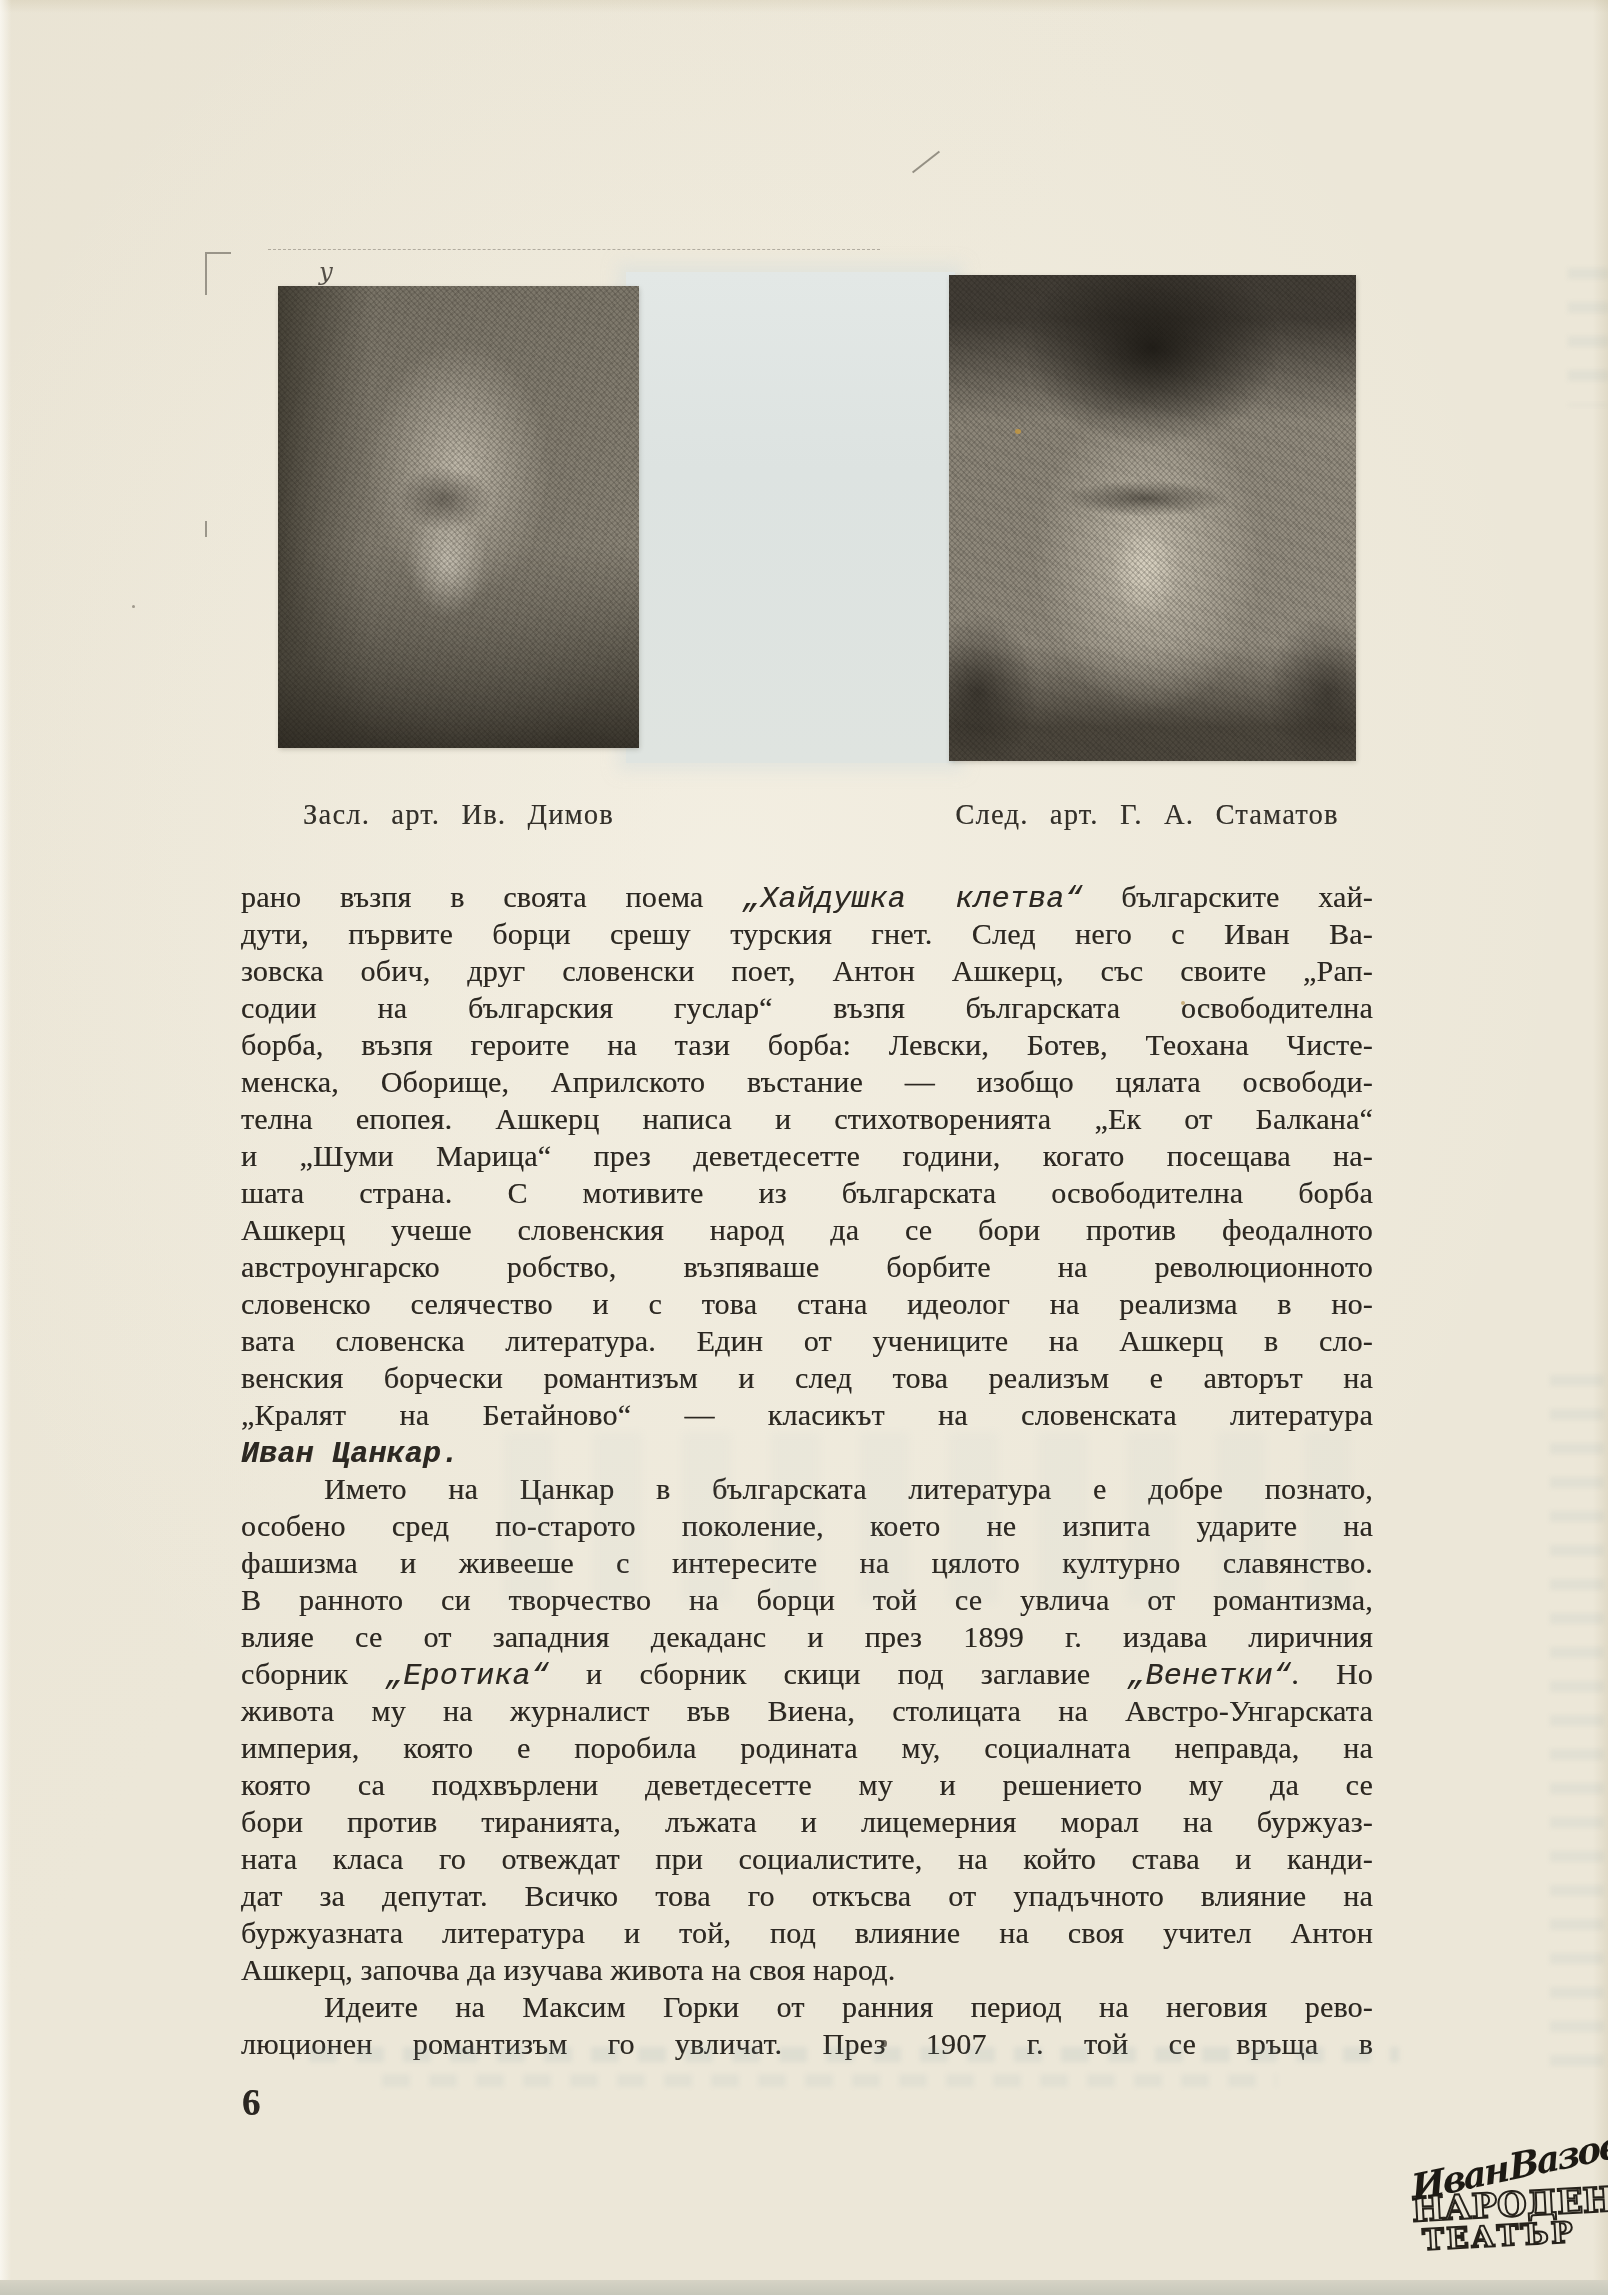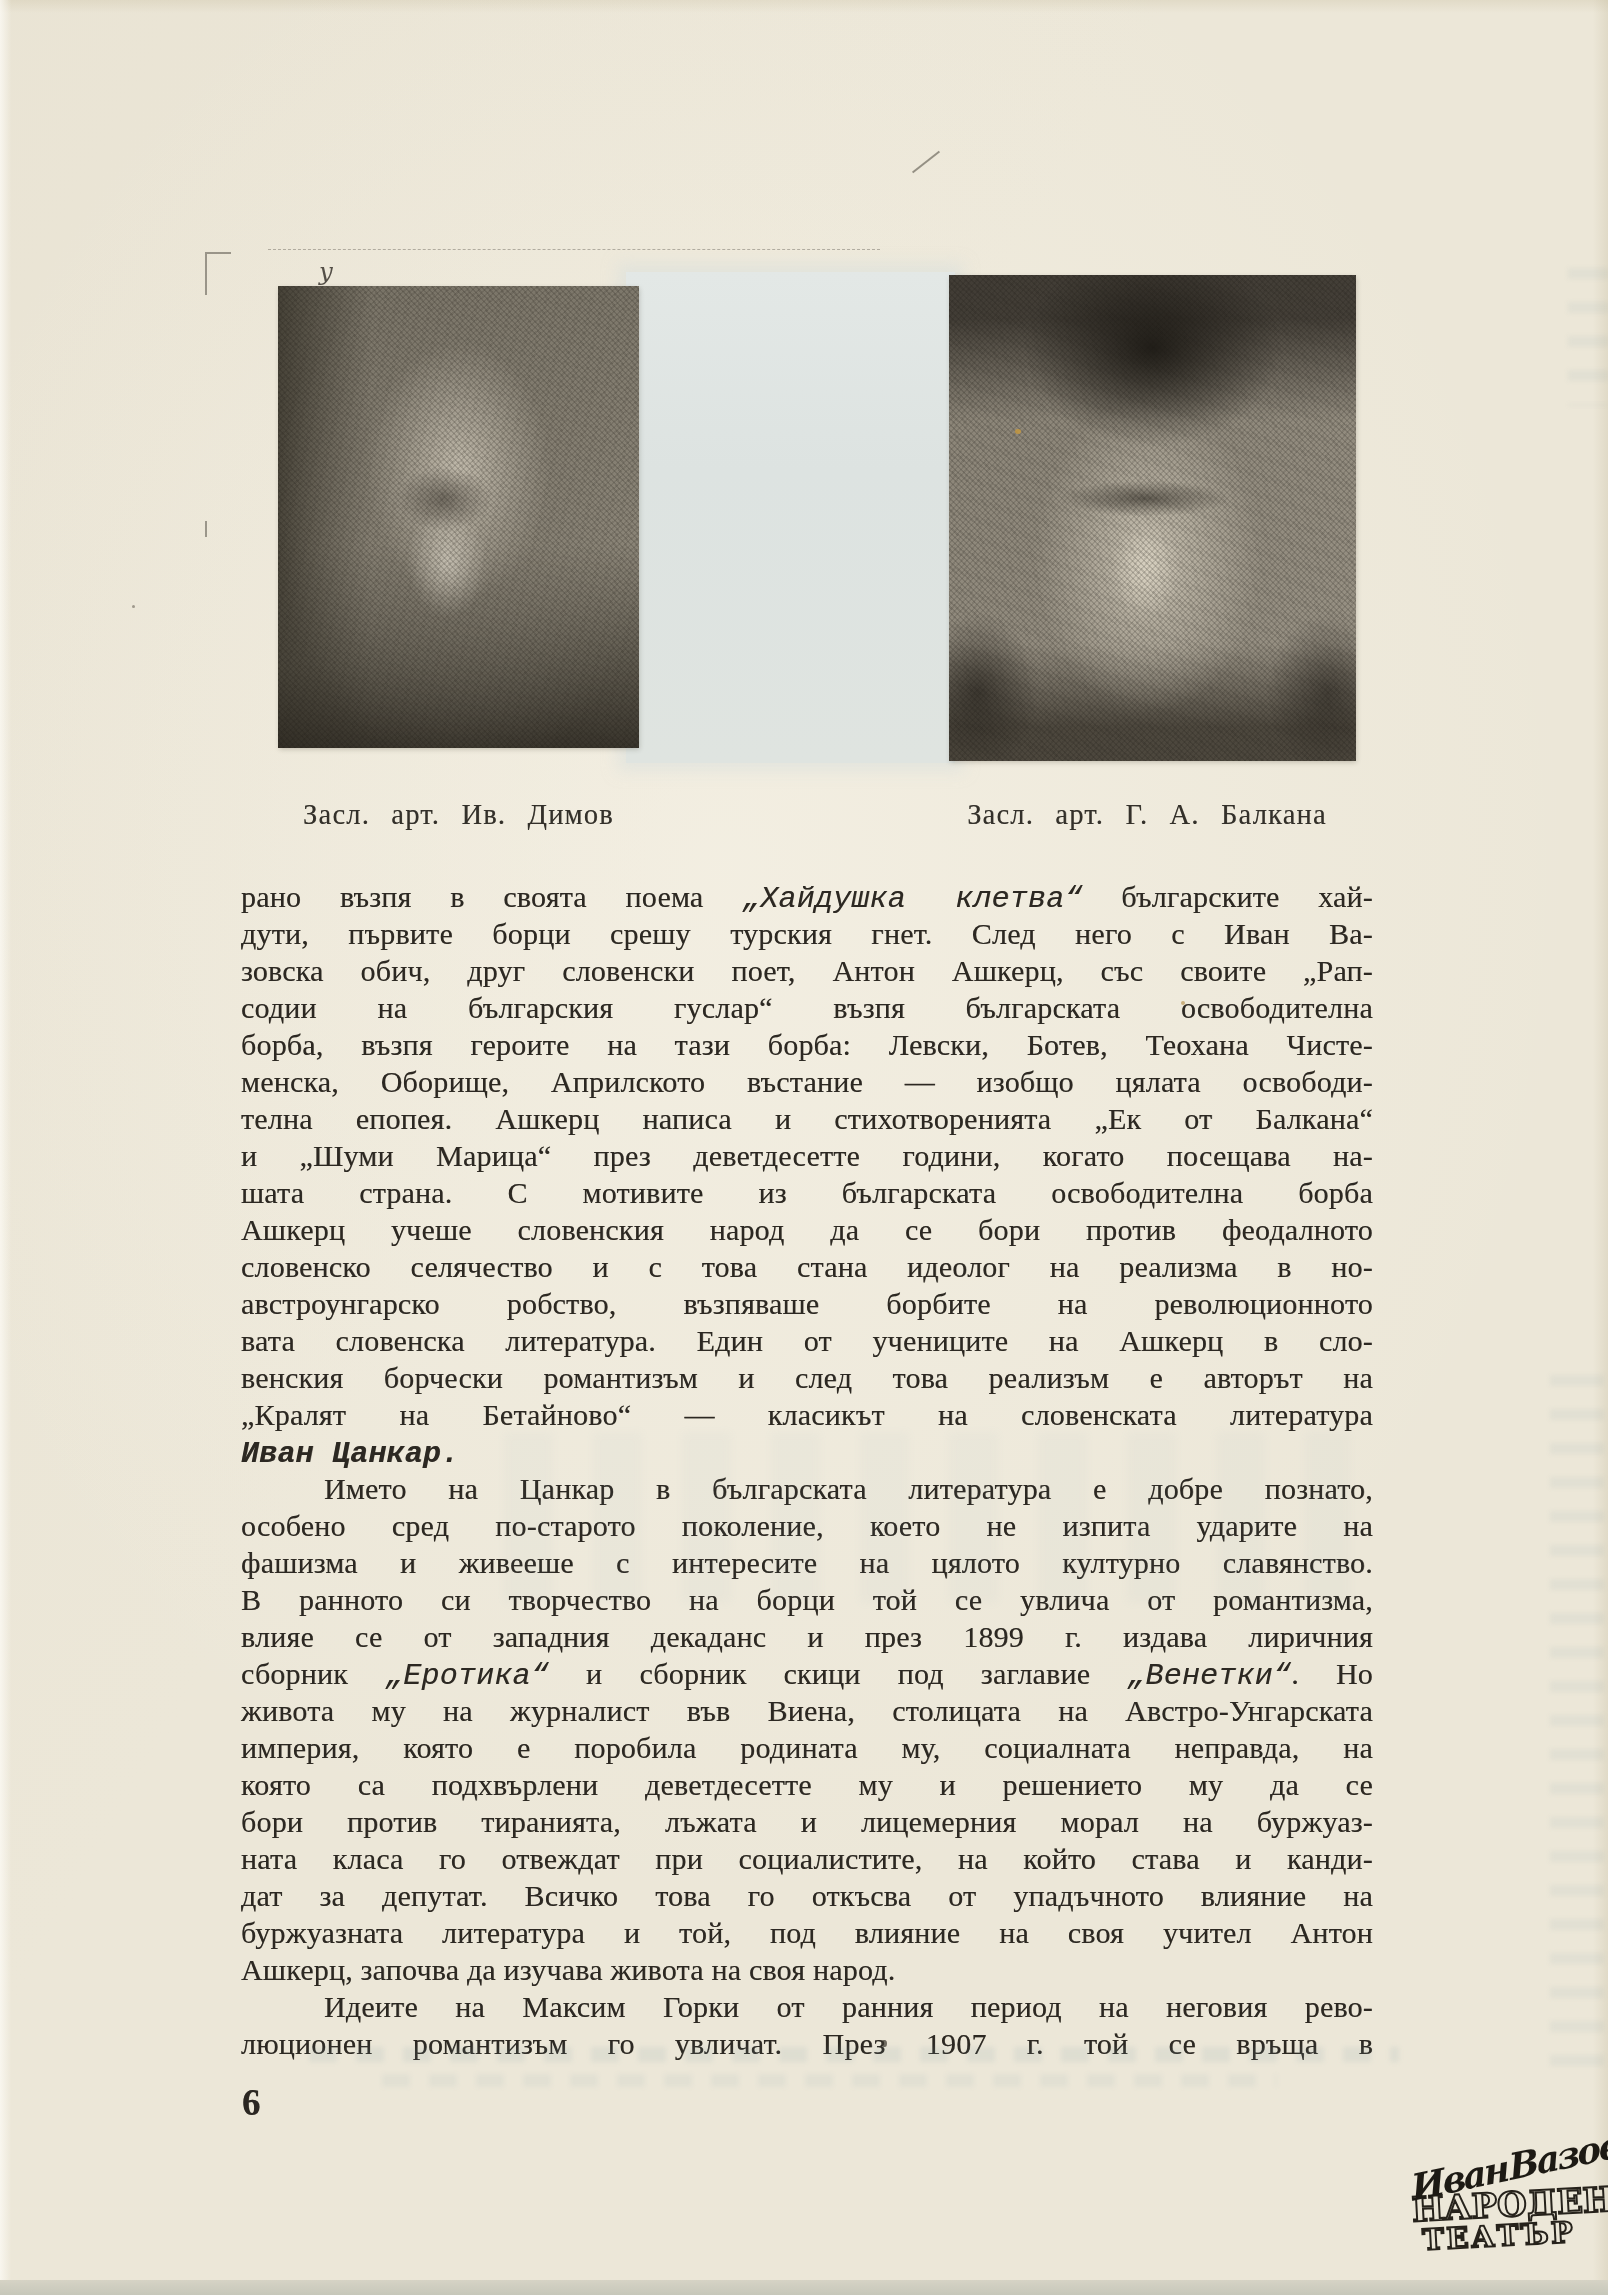--- a/index.html
+++ b/index.html
@@ -171,35 +171,35 @@
   <div class="photo photo-left"></div>
   <div class="photo photo-right"></div>
 
   <div class="crop-dashes"></div>
   <div class="crop-corner"></div>
   <div class="hand-mark">у</div>
   <div class="pencil-tick"></div>
   <div class="pencil-diag"></div>
 
   <div class="caption caption-left">Засл. арт. Ив. Димов</div>
-  <div class="caption caption-right">Засл. арт. Г. А. Балкана</div>
+  <div class="caption caption-right">След. арт. Г. А. Стаматов</div>
 
   <div class="body-text">
       <div class="line"><span>рано възпя в своята поема </span><span class="it">„Хайдушка клетва“</span><span> българските хай-</span></div>
       <div class="line"><span>дути, първите борци срешу турския гнет. След него с Иван Ва-</span></div>
       <div class="line"><span>зовска обич, друг словенски поет, Антон Ашкерц, със своите „Рап-</span></div>
       <div class="line"><span>содии на българския гуслар“ възпя българската освободителна</span></div>
       <div class="line"><span>борба, възпя героите на тази борба: Левски, Ботев, Теохана Чисте-</span></div>
       <div class="line"><span>менска, Оборище, Априлското въстание — изобщо цялата освободи-</span></div>
       <div class="line"><span>телна епопея. Ашкерц написа и стихотворенията „Ек от Балкана“</span></div>
       <div class="line"><span>и „Шуми Марица“ през деветдесетте години, когато посещава на-</span></div>
       <div class="line"><span>шата страна. С мотивите из българската освободителна борба</span></div>
       <div class="line"><span>Ашкерц учеше словенския народ да се бори против феодалното</span></div>
+      <div class="line"><span>австроунгарско робство, възпяваше борбите на революционното</span></div>
       <div class="line"><span>словенско селячество и с това стана идеолог на реализма в но-</span></div>
-      <div class="line"><span>австроунгарско робство, възпяваше борбите на революционното</span></div>
       <div class="line"><span>вата словенска литература. Един от учениците на Ашкерц в сло-</span></div>
       <div class="line"><span>венския борчески романтизъм и след това реализъм е авторът на</span></div>
       <div class="line"><span>„Кралят на Бетайново“ — класикът на словенската литература</span></div>
       <div class="line last"><span class="it bd">Иван Цанкар.</span></div>
       <div class="line indent"><span>Името на Цанкар в българската литература е добре познато,</span></div>
       <div class="line"><span>особено сред по-старото поколение, което не изпита ударите на</span></div>
       <div class="line"><span>фашизма и живееше с интересите на цялото културно славянство.</span></div>
       <div class="line"><span>В ранното си творчество на борци той се увлича от романтизма,</span></div>
       <div class="line"><span>влияе се от западния декаданс и през 1899 г. издава лиричния</span></div>
       <div class="line"><span>сборник </span><span class="it">„Еротика“</span><span> и сборник скици под заглавие </span><span class="it">„Венетки“</span><span>. Но</span></div>

